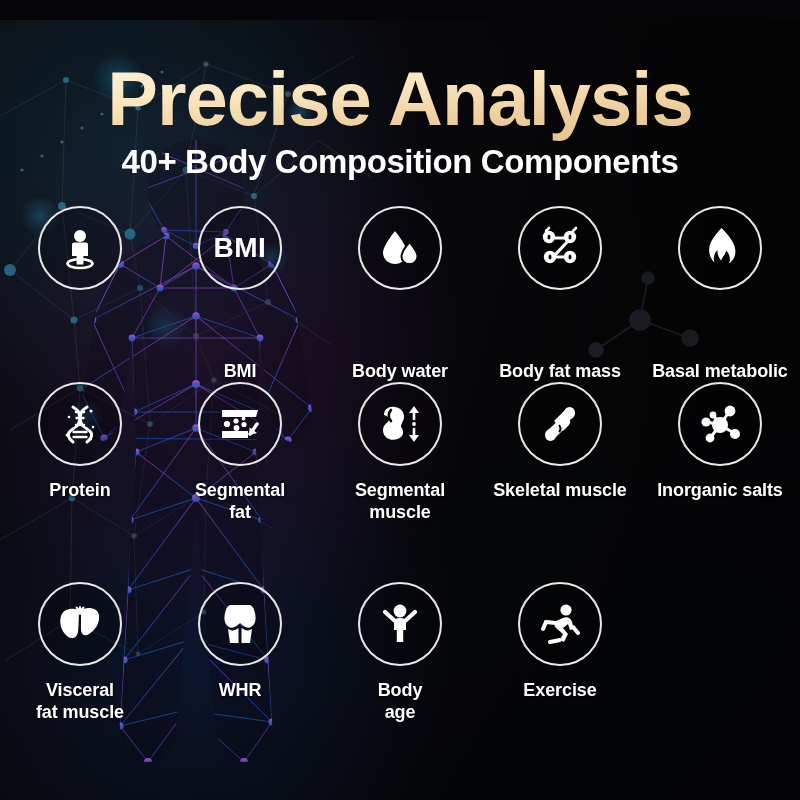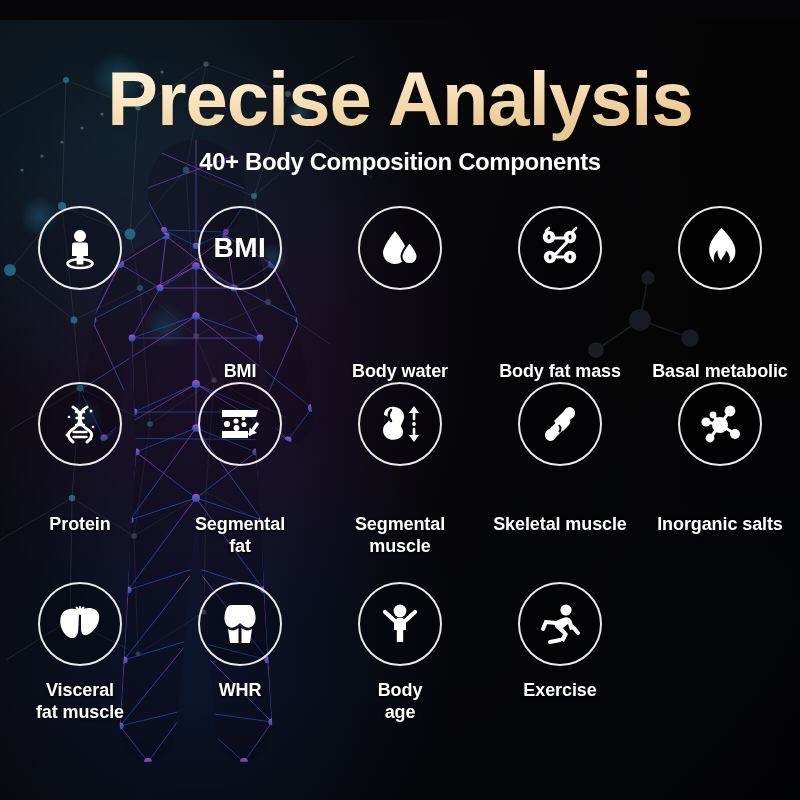--- a/index.html
+++ b/index.html
@@ -31,21 +31,21 @@
   .header{position:absolute;left:0;top:0;width:800px;text-align:center;}
   .title{
     margin:0;padding:0;
     font-size:76px;line-height:86px;font-weight:700;letter-spacing:-1px;
     background:linear-gradient(176deg,#fff6e6 0%,#fbe6c0 38%,#eccd9a 70%,#e3bf87 100%);
     -webkit-background-clip:text;background-clip:text;color:transparent;
     -webkit-text-fill-color:transparent;
   }
   .subtitle{
     margin:0;padding:0;color:#ffffff;
-    font-size:24px;line-height:40px;font-weight:700;letter-spacing:-.4px;
+    font-size:33px;line-height:40px;font-weight:700;letter-spacing:-.4px;
   }
 
   
   .grid{position:absolute;left:0;top:186px;width:800px;}
   .row{display:flex;width:800px;}
   .cell{width:160px;display:flex;flex-direction:column;align-items:center;}
   .circle{
     width:84px;height:84px;border-radius:50%;
     border:2px solid #e9e9ea;
     display:flex;align-items:center;justify-content:center;
@@ -56,21 +56,21 @@
   .bmitext{
     color:#ffffff;font-size:28px;font-weight:700;letter-spacing:.5px;line-height:1;
   }
   .label{
     margin-top:13px;color:#ffffff;
     font-size:18px;line-height:22px;font-weight:700;
     text-align:center;width:158px;letter-spacing:-.1px;
     text-shadow:0 1px 3px rgba(0,0,0,.8);
   }
   .r1 .cell{height:176px;justify-content:space-between;}
-  .r2 .cell{height:200px;gap:34px;}
+  .r2 .cell{height:200px;}
   .r3 .cell{height:190px;}
 </style>
 </head>
 <body>
 
 <div id="stage">
 
   <div id="bg">
     <div id="bgGlow"></div>
     <svg id="mesh" width="800" height="800" viewBox="0 0 800 800" style="position:absolute;inset:0;">

